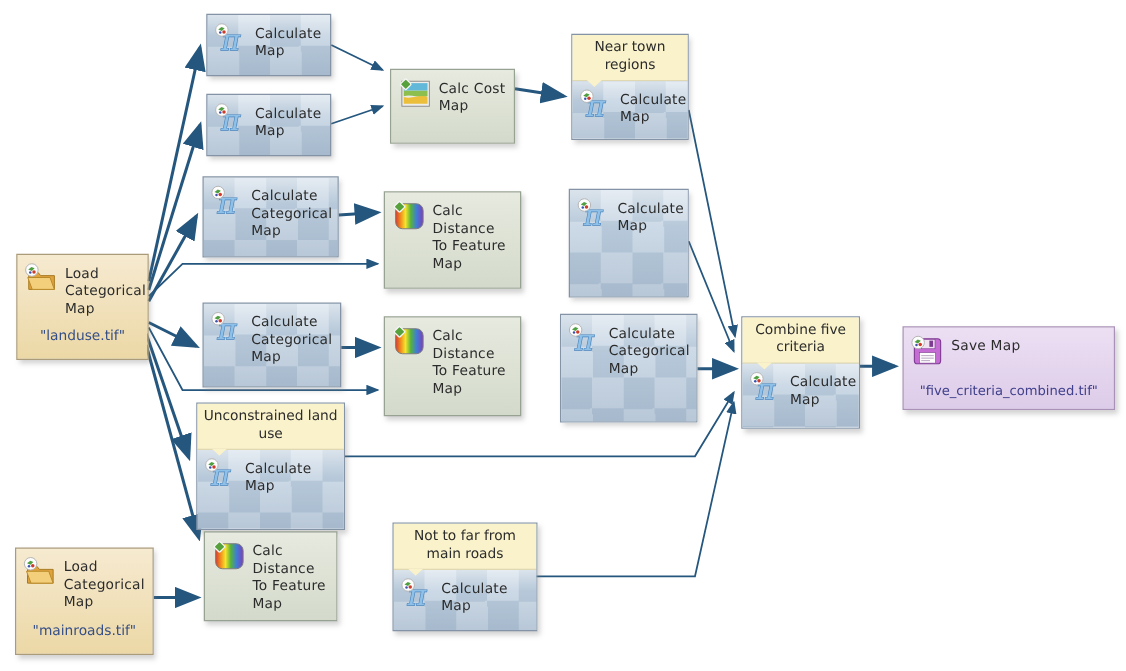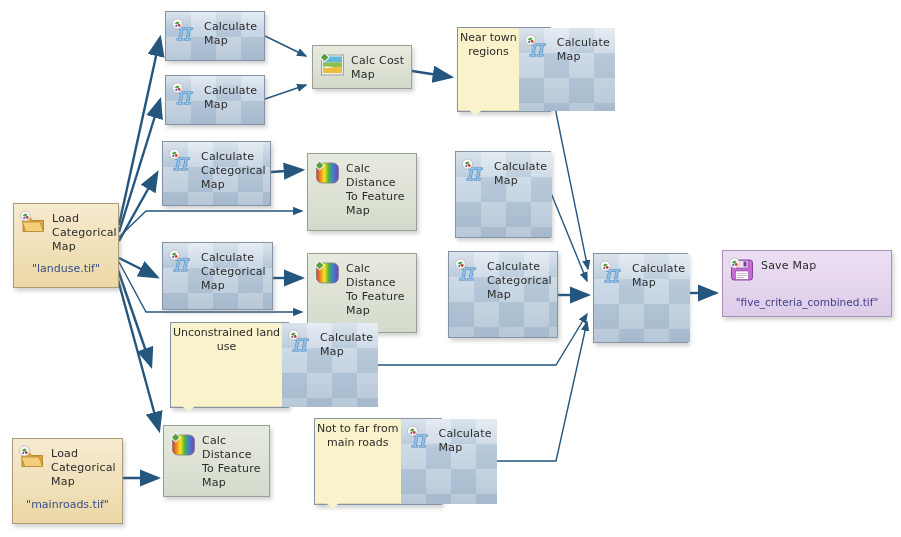--- a/index.html
+++ b/index.html
@@ -19,21 +19,21 @@
   .fill-blue{
     background-image:
       linear-gradient(180deg, rgba(255,255,255,.5), rgba(255,255,255,0) 35%, rgba(96,120,150,.18)),
       conic-gradient(var(--node_blue_light) .25turn, var(--node_blue_dark) 0 .5turn, var(--node_blue_light) 0 .75turn, var(--node_blue_dark) 0);
     background-size:100% 100%,50px 50px;
   }
   .node.blue,.node.noted{border-color:var(--node_blue_border);}
   .node.green{background:linear-gradient(180deg,var(--node_green_light),var(--node_green_dark));border-color:var(--node_green_border);}
   .node.tan{background:linear-gradient(180deg,var(--node_tan_light) 0%,var(--node_tan_dark) 100%);border-color:var(--node_tan_border);}
   .node.purple{background:linear-gradient(180deg,var(--node_purple_light),var(--node_purple_dark));border-color:var(--node_purple_border);}
-  .node.noted{display:flex;flex-direction:row;}
+  .node.noted{display:flex;flex-direction:column;}
   .note{
     flex:none;position:relative;background:var(--note_yellow);
     text-align:center;font-size:11px;line-height:1.3;color:var(--label_text);
     padding:3px 2px 4px;white-space:pre-line;border-bottom:1px solid rgba(150,140,100,.25);
   }
   .note::after{
     content:"";position:absolute;left:11px;bottom:-6px;width:13px;height:6px;
     background:var(--note_yellow);clip-path:polygon(0 0,100% 0,50% 100%);
     filter:drop-shadow(0 1px 0 rgba(130,140,150,.55));z-index:3;
   }
@@ -135,21 +135,21 @@
             <circle cx="8.2" cy="7.5" r="1.4" fill="#cf3b2a"></circle>
             <circle cx="5.2" cy="7.9" r="1" fill="#3b53b0"></circle>
           </g>
         </svg>
       </span>
     <span class="title">Calculate
 Map</span>
   </div>
 </div>
 
-<div class="node green" style="left:312px;top:45px;width:100px;height:44px">
+<div class="node green" style="left:312px;top:55px;width:100px;height:60px">
   <div class="body">
     <span class="icon">
         <svg viewBox="0 0 28 26">
           <rect x="3.5" y="3" width="22" height="20" fill="#ededea" stroke="#8f8f8f" stroke-width="0.8"></rect>
           <rect x="5" y="4.5" width="19" height="6" fill="#62b8d8"></rect>
           <path d="M5 10.5 h19 v4.5 c-6.3 2.2 -12.7 -2.2 -19 0 z" fill="#8cbf4e"></path>
           <path d="M5 15.5 c6.3 2.2 12.7 -2.2 19 0 v5.5 h-19 z" fill="#ecbf3a"></path>
           <g>
             <rect x="3.4" y="2.2" width="6.4" height="6.4" rx="1" transform="rotate(45 6.6 5.4)" fill="#57a13c" stroke="#f5f5f5" stroke-width="1.1"></rect>
           </g>
@@ -302,59 +302,61 @@
             <circle cx="5.2" cy="7.9" r="1" fill="#3b53b0"></circle>
           </g>
         </svg>
       </span>
     <span class="title">Calculate
 Categorical
 Map</span>
   </div>
 </div>
 
-<div class="node noted" style="left:170px;top:322px;width:119px;height:86px">
+<div class="node noted" style="left:157px;top:322px;width:119px;height:102px">
   <div class="note">Unconstrained land
 use</div>
   <div class="blue-area fill-blue body">
     <span class="icon">
         <svg viewBox="0 0 28 26">
           <text x="6" y="22" font-size="23" font-style="italic" font-family="DejaVu Serif,serif" fill="#8fc1e8" stroke="#4a85bd" stroke-width="1" paint-order="stroke">π</text>
           <g>
             <circle cx="6.5" cy="6" r="5" fill="#fdfdfd" stroke="#b5b5b5" stroke-width="0.8"></circle>
             <path d="M3.6 5.6 l2.6 -2.1 2.5 1.1 -2.3 2.1 z" fill="#4f9e3f"></path>
             <circle cx="8.2" cy="7.5" r="1.4" fill="#cf3b2a"></circle>
             <circle cx="5.2" cy="7.9" r="1" fill="#3b53b0"></circle>
           </g>
         </svg>
       </span>
     <span class="title">Calculate
 Map</span>
   </div>
 </div>
 
 <div class="node noted" style="left:593px;top:253px;width:95px;height:90px">
-  <div class="blue-area fill-blue body">
-    <span class="icon">
-        <svg viewBox="0 0 28 26">
-          <text x="6" y="22" font-size="23" font-style="italic" font-family="DejaVu Serif,serif" fill="#8fc1e8" stroke="#4a85bd" stroke-width="1" paint-order="stroke">π</text>
-          <g>
-            <circle cx="6.5" cy="6" r="5" fill="#fdfdfd" stroke="#b5b5b5" stroke-width="0.8"></circle>
-            <path d="M3.6 5.6 l2.6 -2.1 2.5 1.1 -2.3 2.1 z" fill="#4f9e3f"></path>
-            <circle cx="8.2" cy="7.5" r="1.4" fill="#cf3b2a"></circle>
-            <circle cx="5.2" cy="7.9" r="1" fill="#3b53b0"></circle>
-          </g>
-        </svg>
-      </span>
-    <span class="title">Calculate
-Map</span>
-  </div>
-</div>
-
-<div class="node purple" style="left:722px;top:250px;width:170px;height:67px">
+  <div class="note">Combine five
+criteria</div>
+  <div class="blue-area fill-blue body">
+    <span class="icon">
+        <svg viewBox="0 0 28 26">
+          <text x="6" y="22" font-size="23" font-style="italic" font-family="DejaVu Serif,serif" fill="#8fc1e8" stroke="#4a85bd" stroke-width="1" paint-order="stroke">π</text>
+          <g>
+            <circle cx="6.5" cy="6" r="5" fill="#fdfdfd" stroke="#b5b5b5" stroke-width="0.8"></circle>
+            <path d="M3.6 5.6 l2.6 -2.1 2.5 1.1 -2.3 2.1 z" fill="#4f9e3f"></path>
+            <circle cx="8.2" cy="7.5" r="1.4" fill="#cf3b2a"></circle>
+            <circle cx="5.2" cy="7.9" r="1" fill="#3b53b0"></circle>
+          </g>
+        </svg>
+      </span>
+    <span class="title">Calculate
+Map</span>
+  </div>
+</div>
+
+<div class="node purple" style="left:722px;top:261px;width:170px;height:67px">
   <div class="body">
     <span class="icon">
         <svg viewBox="0 0 28 26">
           <rect x="3.5" y="3" width="21" height="20" rx="2.5" fill="#c46cd4" stroke="#7e3b92" stroke-width="0.9"></rect>
           <rect x="9" y="3.5" width="11" height="7.5" fill="#efe3f2" stroke="#7e3b92" stroke-width="0.5"></rect>
           <rect x="15.5" y="4.5" width="3" height="5" fill="#7e3b92"></rect>
           <rect x="7.5" y="14" width="13" height="8.5" fill="#fdfdfd" stroke="#7e3b92" stroke-width="0.5"></rect>
           <path d="M9 16.5 h10 M9 18.5 h10 M9 20.5 h7" stroke="#b9a6c4" stroke-width="0.8" fill="none"></path>
           <g>
             <circle cx="6.5" cy="6" r="5" fill="#fdfdfd" stroke="#b5b5b5" stroke-width="0.8"></circle>
@@ -410,21 +412,21 @@
           </g>
         </svg>
       </span>
     <span class="title">Calc
 Distance
 To Feature
 Map</span>
   </div>
 </div>
 
-<div class="node noted" style="left:314px;top:418px;width:128px;height:87px">
+<div class="node noted" style="left:314px;top:418px;width:116px;height:87px">
   <div class="note">Not to far from
 main roads</div>
   <div class="blue-area fill-blue body">
     <span class="icon">
         <svg viewBox="0 0 28 26">
           <text x="6" y="22" font-size="23" font-style="italic" font-family="DejaVu Serif,serif" fill="#8fc1e8" stroke="#4a85bd" stroke-width="1" paint-order="stroke">π</text>
           <g>
             <circle cx="6.5" cy="6" r="5" fill="#fdfdfd" stroke="#b5b5b5" stroke-width="0.8"></circle>
             <path d="M3.6 5.6 l2.6 -2.1 2.5 1.1 -2.3 2.1 z" fill="#4f9e3f"></path>
             <circle cx="8.2" cy="7.5" r="1.4" fill="#cf3b2a"></circle>

